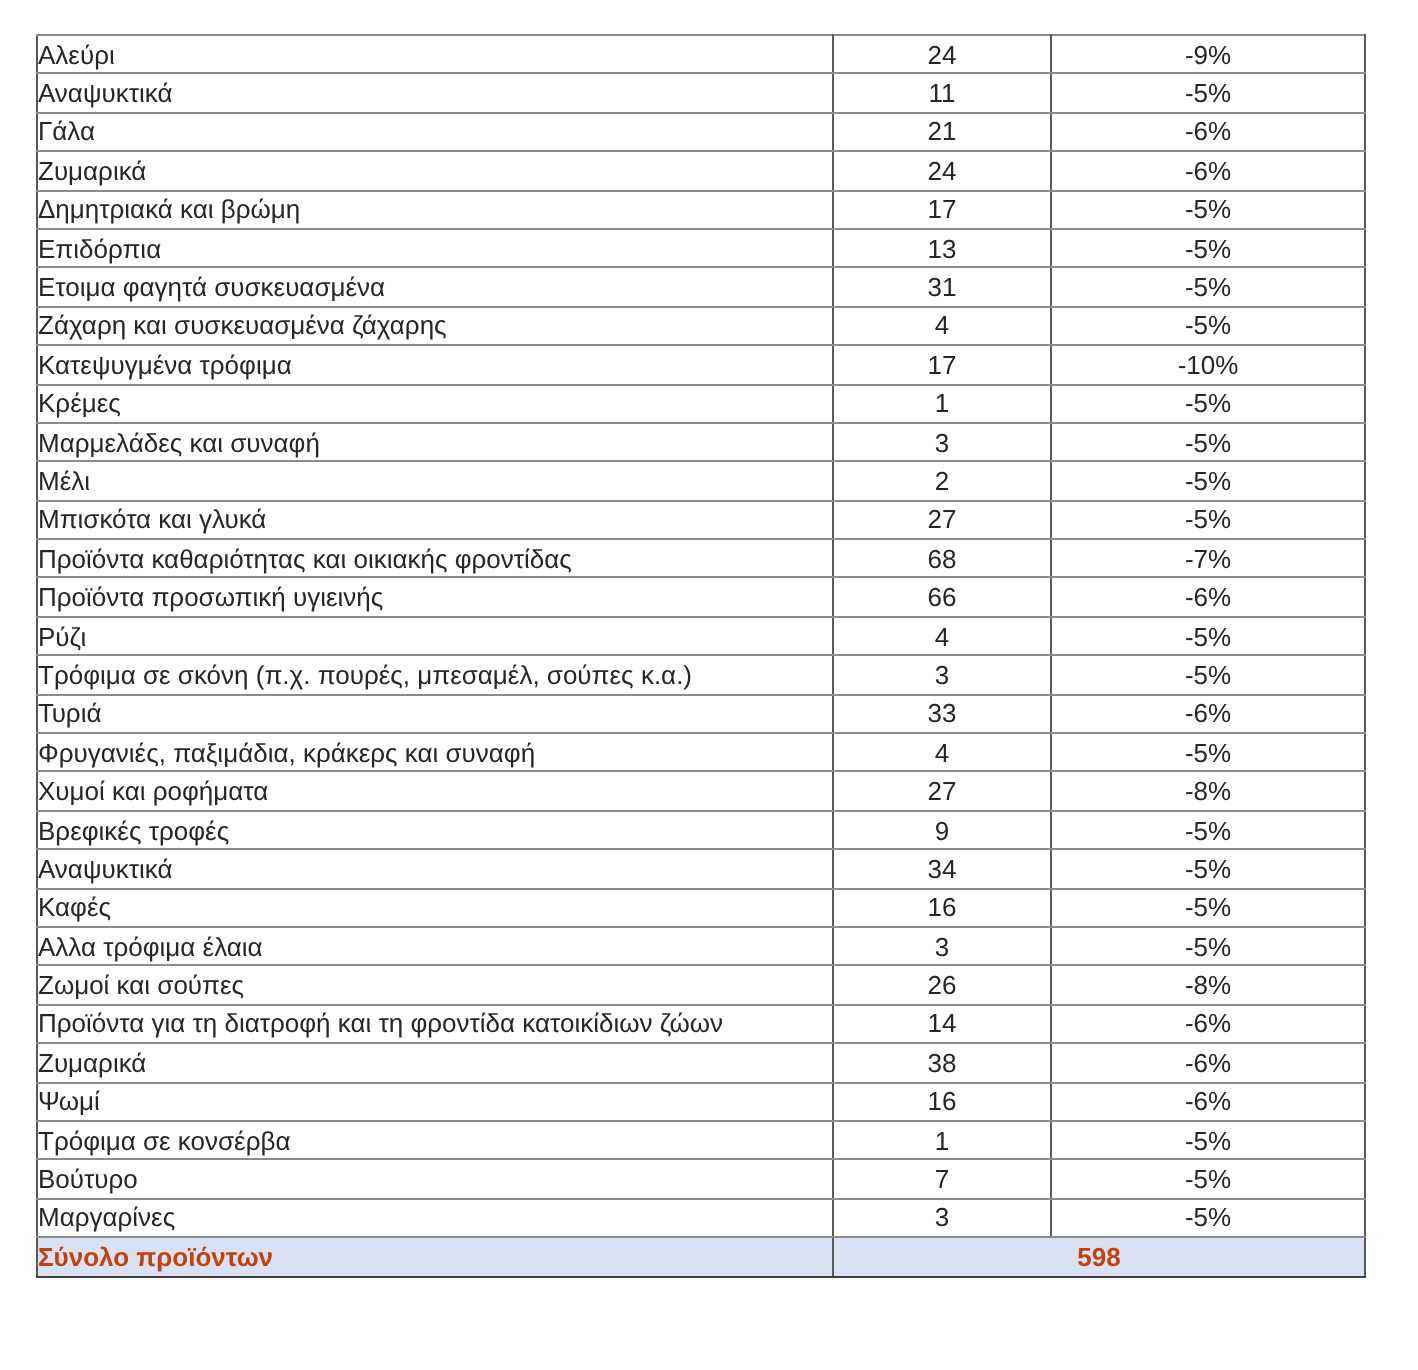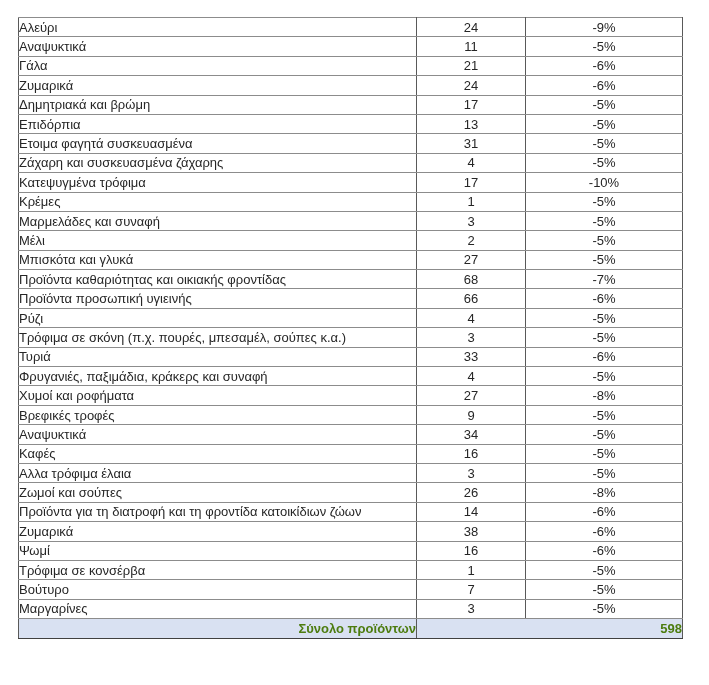--- a/index.html
+++ b/index.html
@@ -44,24 +44,23 @@
   td.c1 {
     text-align: left;
     padding-left: 12px;
     padding-right: 4px;
   }
   td.c2, td.c3 {
     text-align: center;
   }
   tr.total-row td {
     font-weight: bold;
-    color: #4d7c0f;
+    color: #c2410c;
     border-top: 1px solid #404040;
     border-bottom: 1.5px solid #404040;
-    text-align: right;
   }
 </style>
 </head>
 <body>
 
 <div class="page">
   <table class="data-table">
     <colgroup>
       <col style="width:398px">
       <col style="width:109px">

